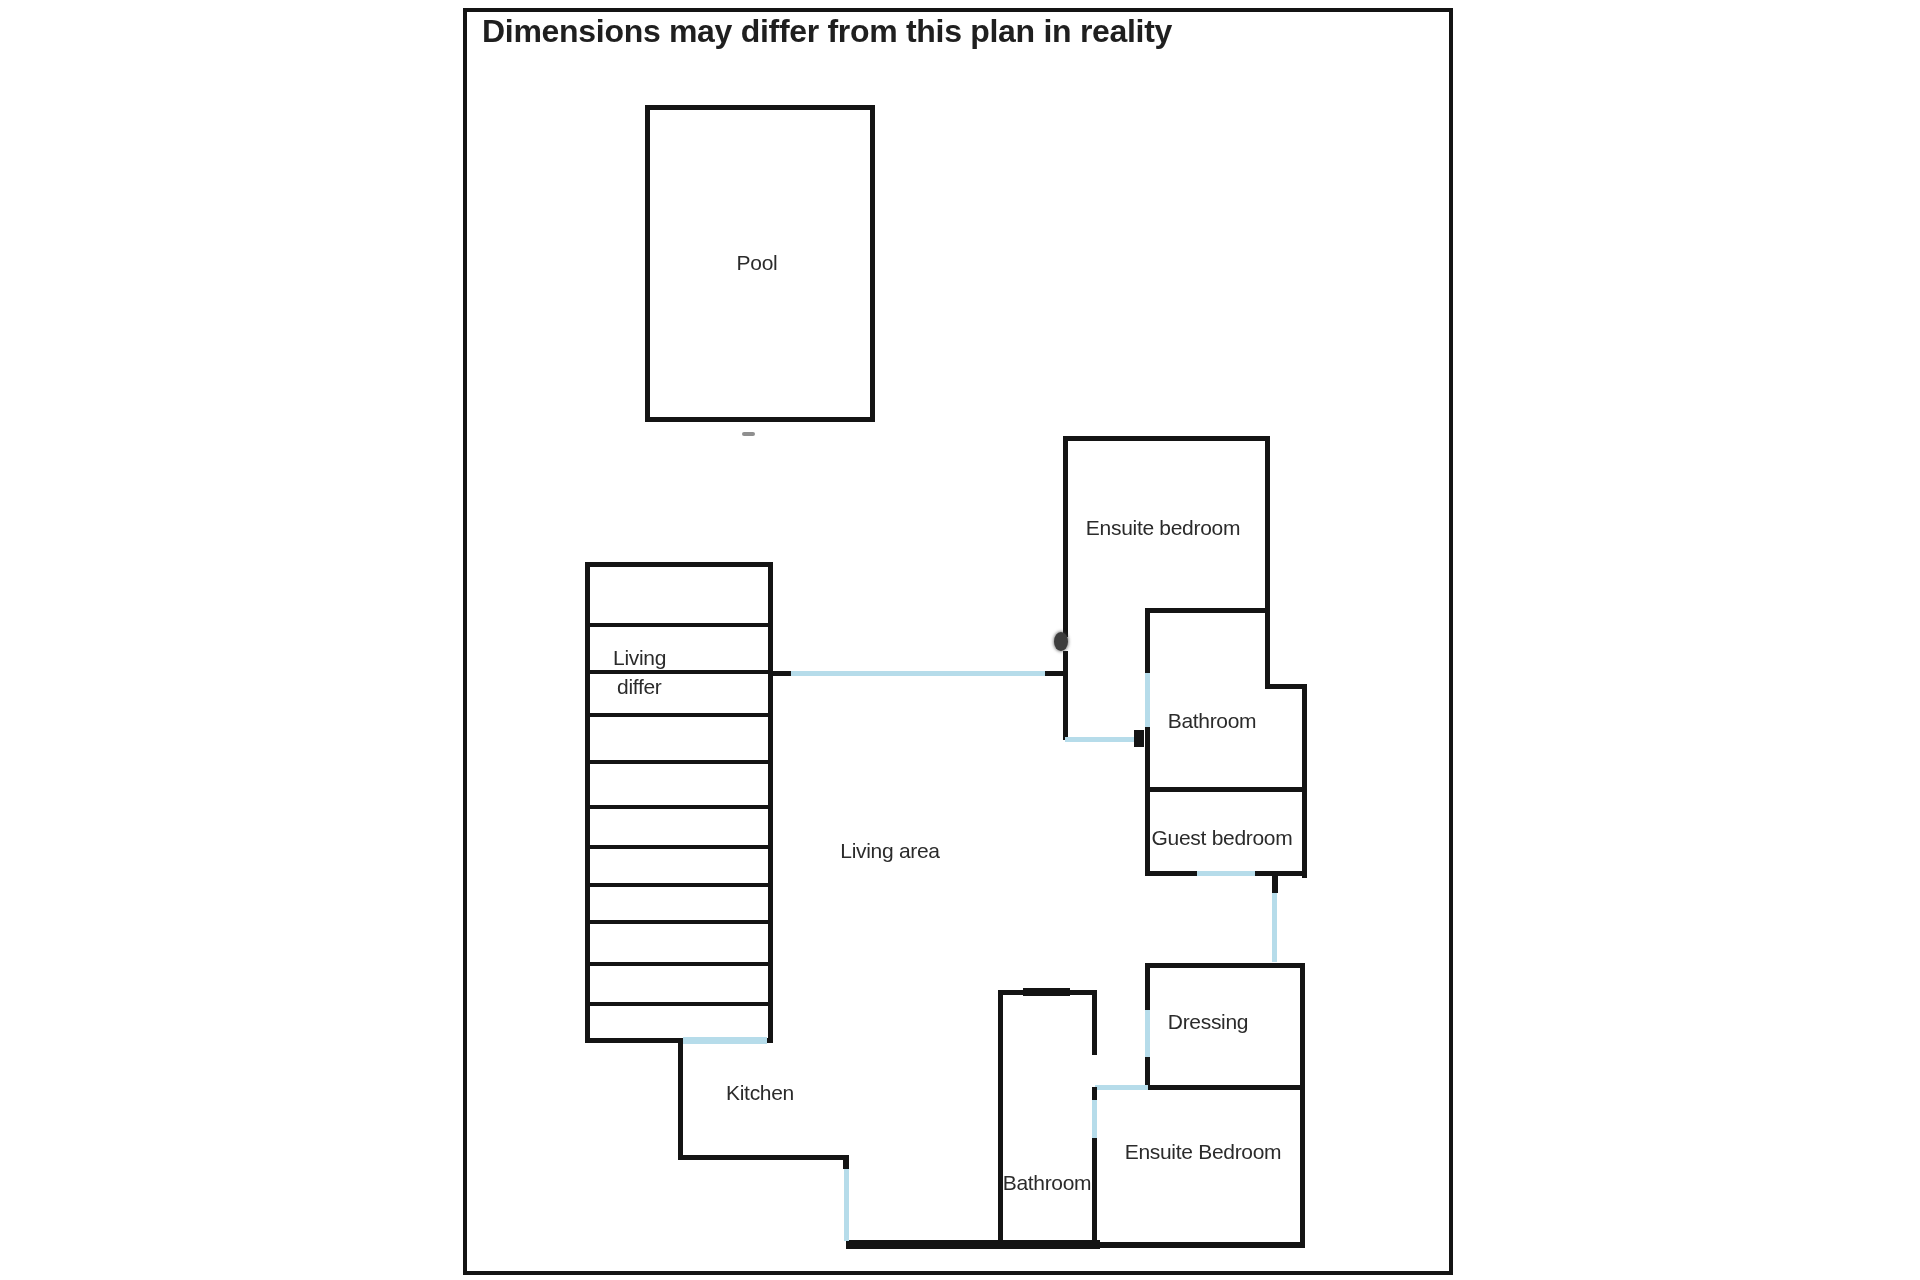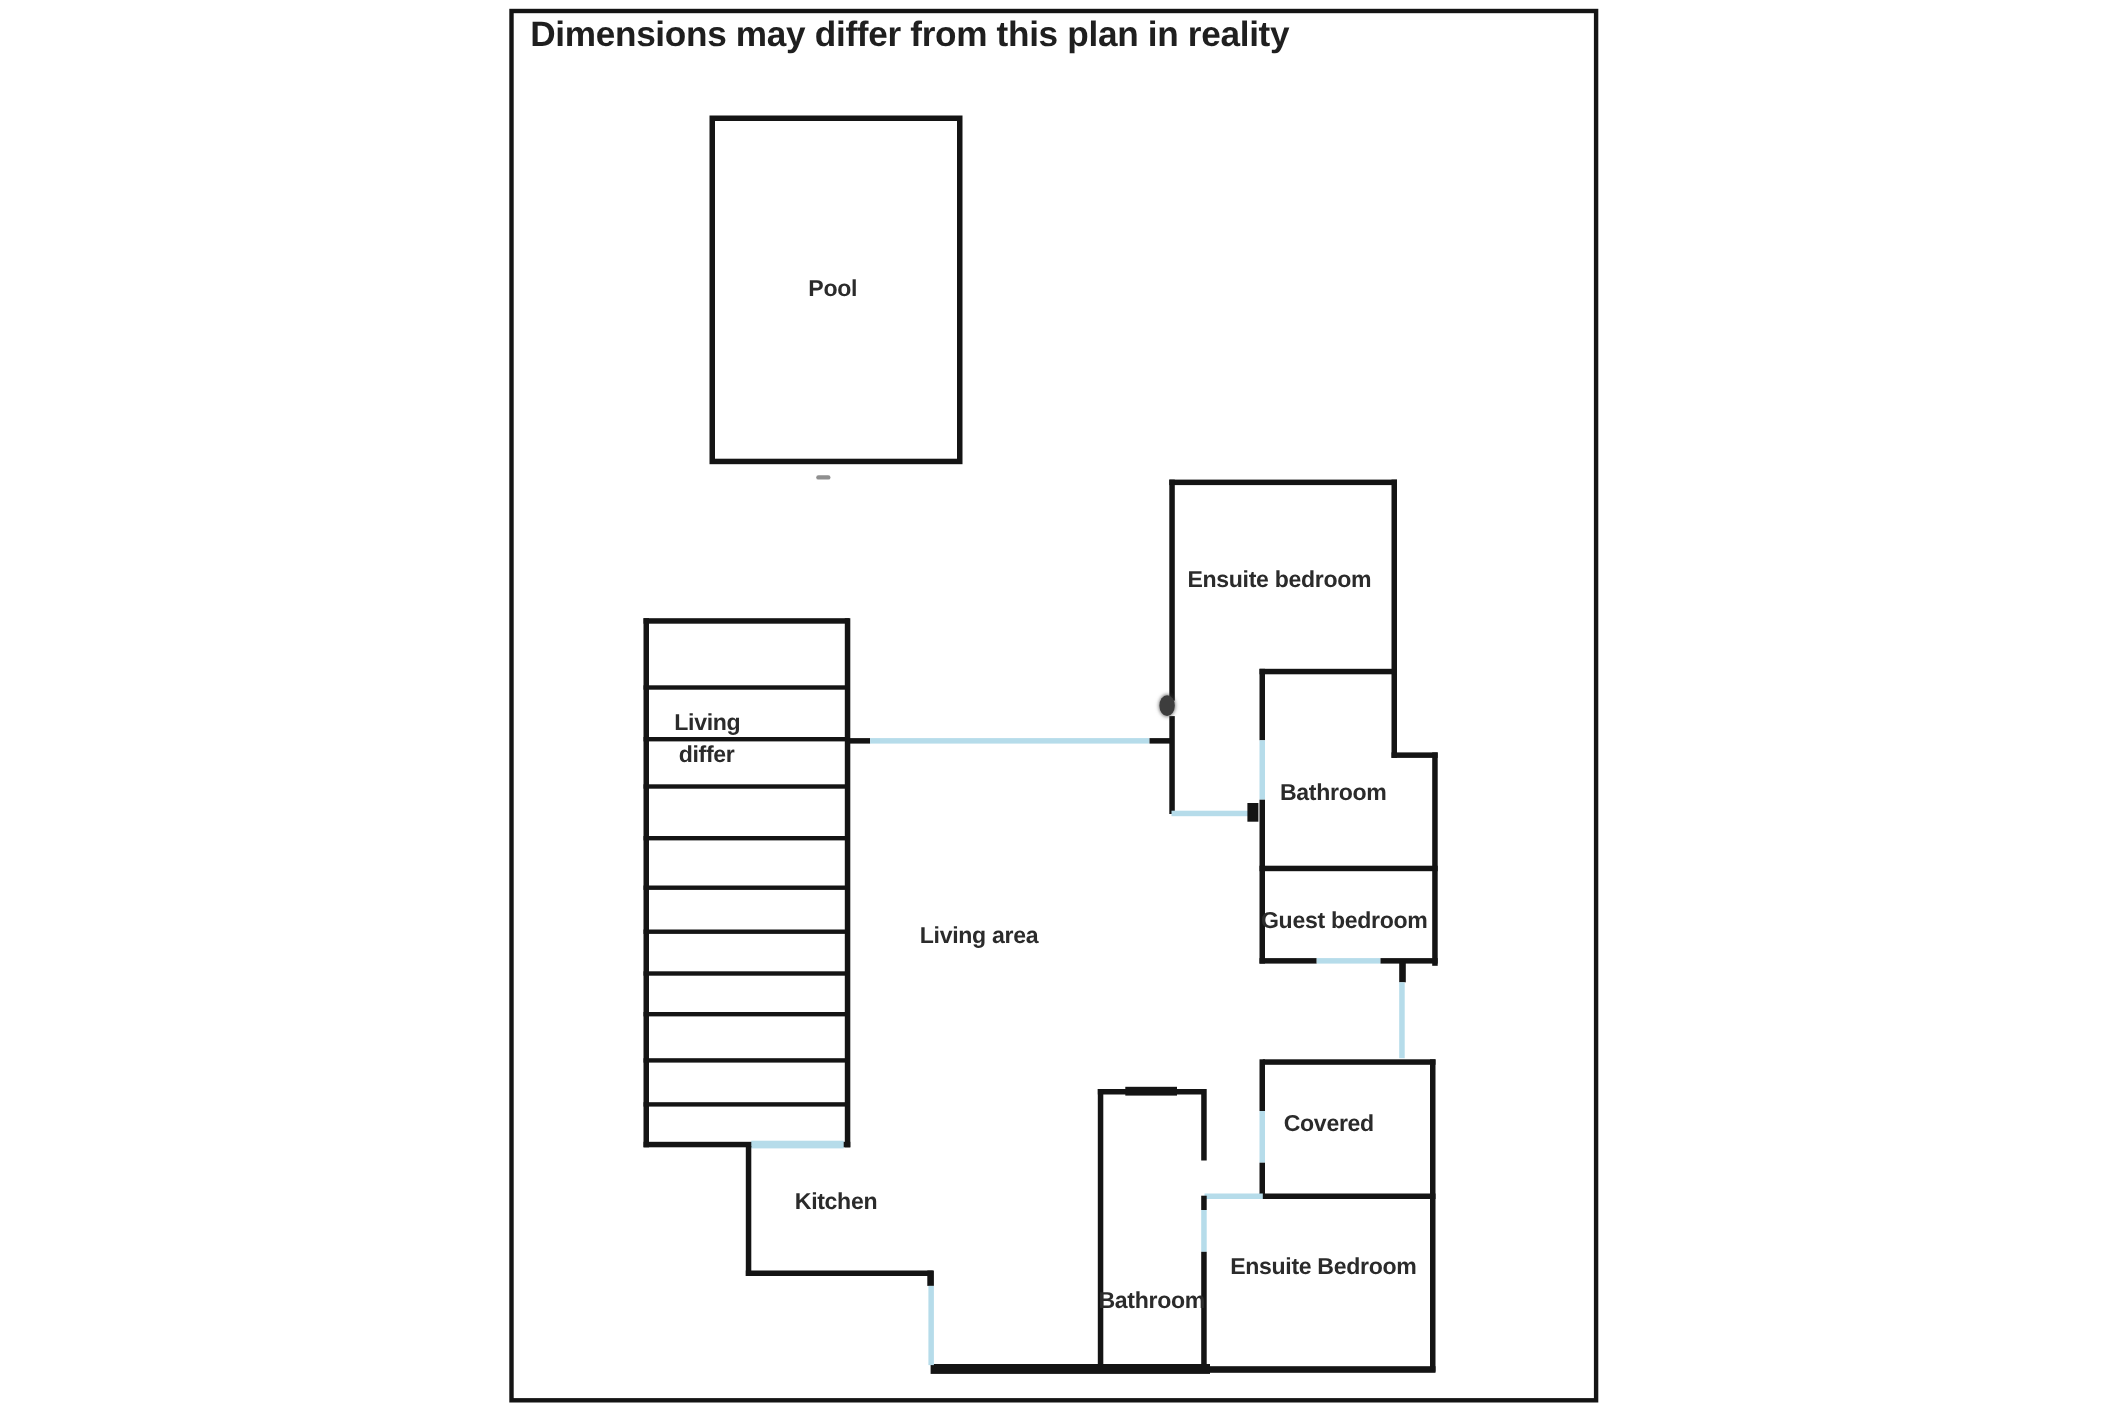--- a/index.html
+++ b/index.html
@@ -6,21 +6,21 @@
   body{
     width:1920px;height:1280px;position:relative;background:#ffffff;
     font-family:"Liberation Sans",sans-serif;overflow:hidden;
     --wall:#141414;--open:#b6dcea;--ink:#2b2b2b;
   }
   .w{position:absolute;background:var(--wall);}
   .o{background:var(--open);}
   .frame{position:absolute;border:4px solid var(--wall);background:transparent;}
   .pool{position:absolute;border:5px solid var(--wall);background:transparent;}
   .lbl{
-    position:absolute;color:var(--ink);font-size:21px;font-weight:700;
+    position:absolute;color:var(--ink);font-size:21px;font-weight:400;
     letter-spacing:-0.3px;white-space:nowrap;transform:translate(-50%,-50%);
   }
   .lbl.la{transform:translateY(-50%);}
   .title{
     position:absolute;color:#1f1f1f;font-size:32px;font-weight:600;
     letter-spacing:-0.3px;white-space:nowrap;transform:translateY(-50%);
   }
   .smudge{
     position:absolute;background:#3d3d3d;border-radius:50%;
     box-shadow:0 0 3px 1px rgba(60,60,60,.55);
@@ -85,21 +85,21 @@
 <div class="w o" style="left:1272px;top:893px;width:5px;height:69px"></div>
 
 <div class="lbl" style="left:890px;top:851px">Living area</div>
 
 <div class="w" style="left:1148px;top:963px;width:157px;height:5px"></div>
 <div class="w" style="left:1145px;top:963px;width:5px;height:47px"></div>
 <div class="w o" style="left:1145px;top:1010px;width:5px;height:47px"></div>
 <div class="w" style="left:1145px;top:1057px;width:5px;height:33px"></div>
 <div class="w" style="left:1145px;top:1085px;width:160px;height:5px"></div>
 <div class="w" style="left:1300px;top:963px;width:5px;height:284px"></div>
-<div class="lbl" style="left:1208px;top:1022px">Covered</div>
+<div class="lbl" style="left:1208px;top:1022px">Dressing</div>
 
 <div class="w o" style="left:1095px;top:1085px;width:53px;height:5px"></div>
 <div class="w" style="left:1092px;top:990px;width:5px;height:65px"></div>
 <div class="w" style="left:1092px;top:1087px;width:5px;height:13px"></div>
 <div class="w o" style="left:1092px;top:1100px;width:5px;height:38px"></div>
 <div class="w" style="left:1092px;top:1138px;width:5px;height:110px"></div>
 <div class="w" style="left:1100px;top:1242px;width:205px;height:6px"></div>
 <div class="lbl" style="left:1203px;top:1152px">Ensuite Bedroom</div>
 
 <div class="w" style="left:998px;top:990px;width:97px;height:5px"></div>

